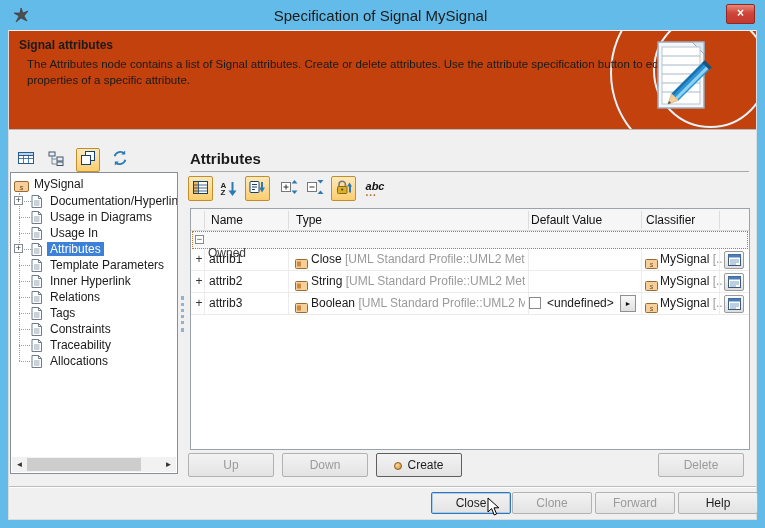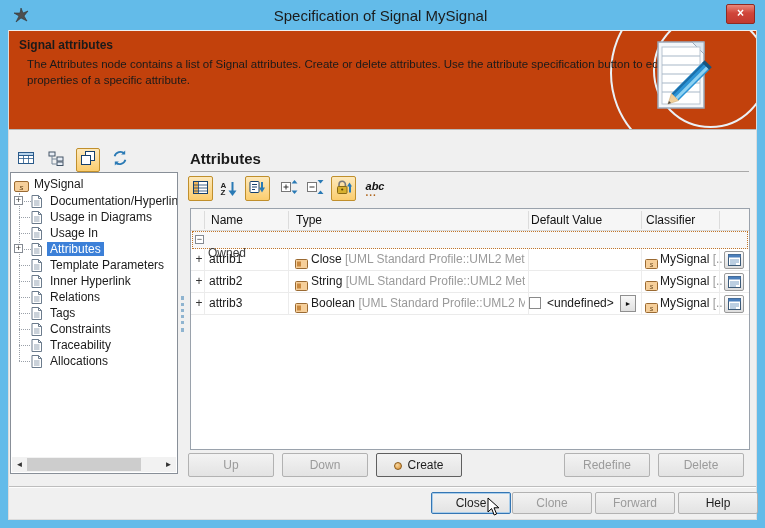--- a/index.html
+++ b/index.html
@@ -416,21 +416,20 @@
             <rect x="0.5" y="0.5" width="12" height="3" fill="#4a7ebb"></rect>
             <path d="M2 6h9M2 8h9M2 10h6" stroke="#6a93bd" stroke-width="0.9"></path>
           </svg>
         </span>
     </div>
   </div>
 
   <div class="abs abtn disabled" style="left:188px"><span>Up</span></div>
   <div class="abs abtn disabled" style="left:282px"><span>Down</span></div>
   <div class="abs abtn create" style="left:376px"><span class="create-dot"></span><span>Create</span></div>
-  <div class="abs abtn disabled" style="left:564px"><span>Redefine</span></div>
   <div class="abs abtn disabled" style="left:658px"><span>Delete</span></div>
 
   <div class="abs fsep1"></div>
   <div class="abs fsep2"></div>
   <div class="abs fbtn focusd" style="left:431px"><span>Close</span></div>
   <div class="abs fbtn disabled" style="left:512px"><span>Clone</span></div>
   <div class="abs fbtn disabled" style="left:595px"><span>Forward</span></div>
   <div class="abs fbtn" style="left:678px"><span>Help</span></div>
 
   <span class="abs cursor">

